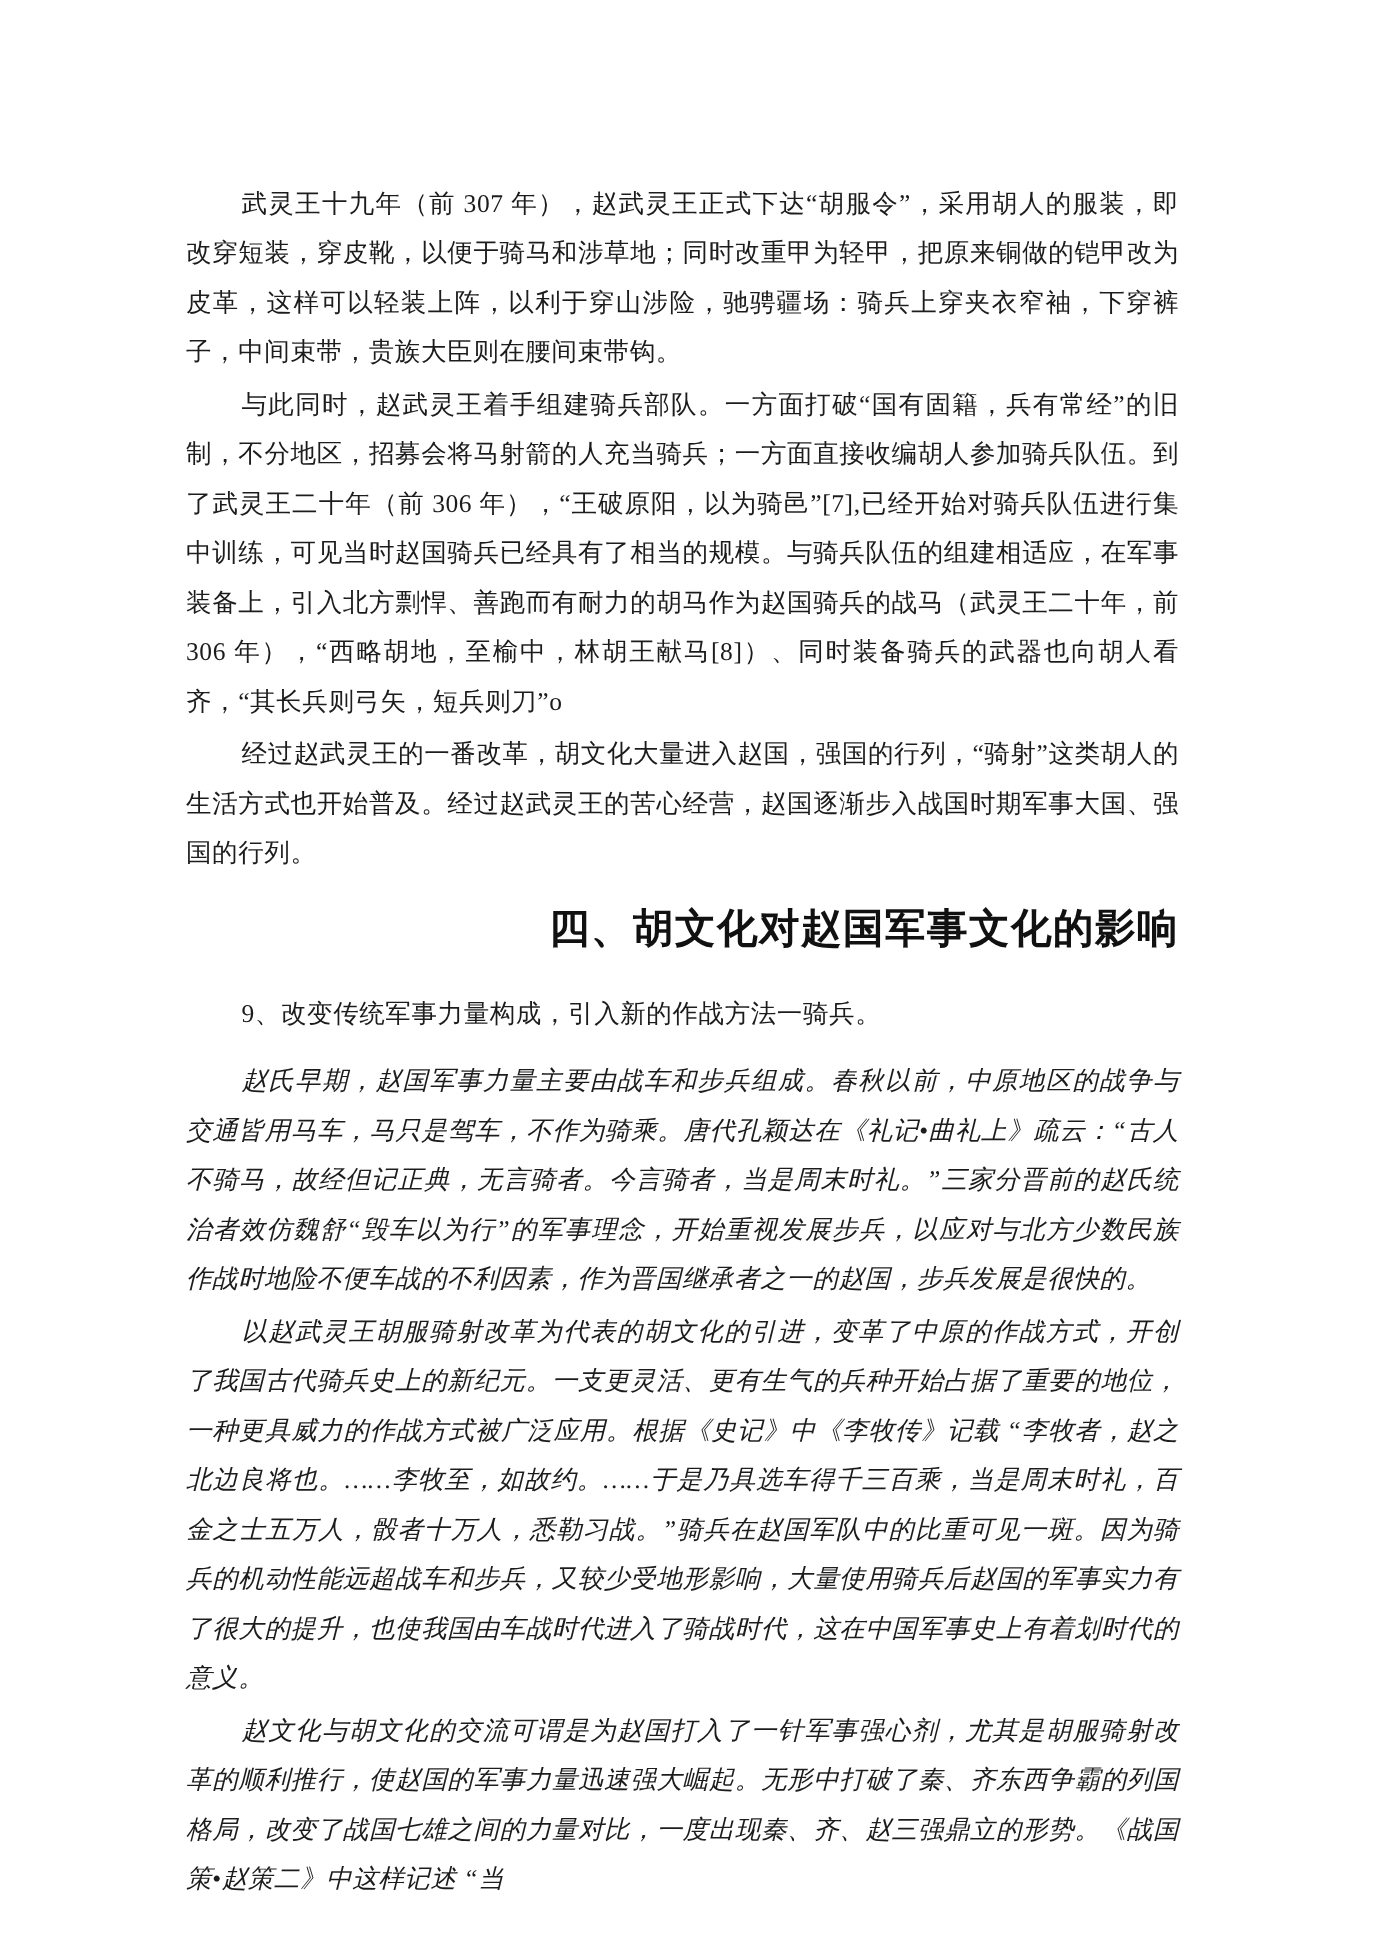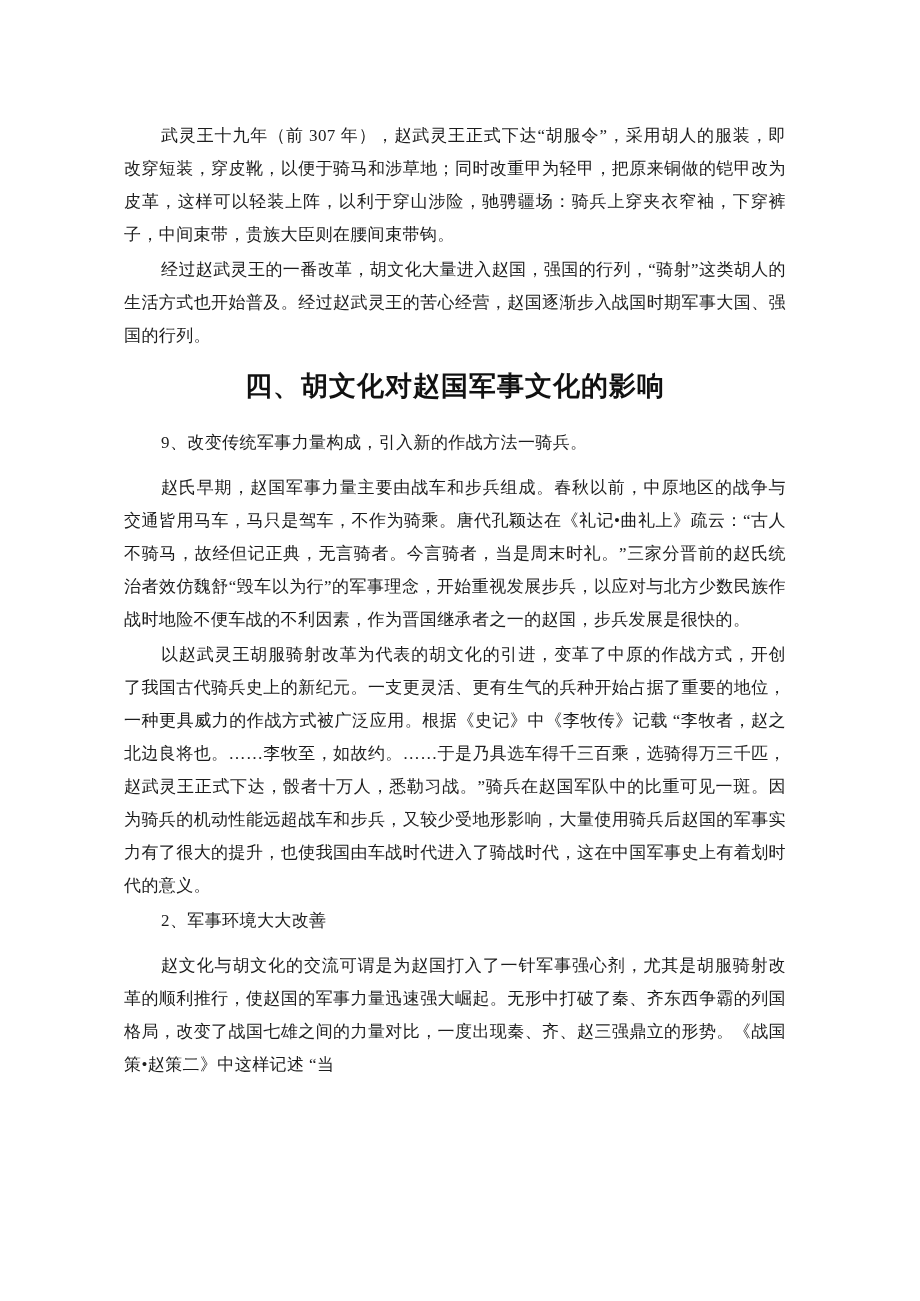--- a/index.html
+++ b/index.html
@@ -34,44 +34,45 @@
   .para + .para { margin-top: 2px; }
   .section-heading {
     margin: 15px 0 21px 0;
     font-family: "Liberation Sans", "DejaVu Sans", sans-serif;
     font-size: 27px;
     line-height: 38px;
     font-weight: 700;
     color: #111111;
     letter-spacing: 1px;
     text-indent: 0;
-    text-align: center;
+    text-align: right;
   }
   .numbered-item {
     margin: 12px 0 12px 0;
   }
   .spaced {
     margin-top: 11px;
+    font-style: italic;
   }
 </style>
 </head>
 <body>
 
 <div class="page">
 
   <p class="para">武灵王十九年（前 307 年），赵武灵王正式下达“胡服令”，采用胡人的服装，即改穿短装，穿皮靴，以便于骑马和涉草地；同时改重甲为轻甲，把原来铜做的铠甲改为皮革，这样可以轻装上阵，以利于穿山涉险，驰骋疆场：骑兵上穿夹衣窄袖，下穿裤子，中间束带，贵族大臣则在腰间束带钩。</p>
 
+  <p class="para">与此同时，赵武灵王着手组建骑兵部队。一方面打破“国有固籍，兵有常经”的旧制，不分地区，招募会将马射箭的人充当骑兵；一方面直接收编胡人参加骑兵队伍。到了武灵王二十年（前 306 年），“王破原阳，以为骑邑”[7],已经开始对骑兵队伍进行集中训练，可见当时赵国骑兵已经具有了相当的规模。与骑兵队伍的组建相适应，在军事装备上，引入北方剽悍、善跑而有耐力的胡马作为赵国骑兵的战马（武灵王二十年，前 306 年），“西略胡地，至榆中，林胡王献马[8]）、同时装备骑兵的武器也向胡人看齐，“其长兵则弓矢，短兵则刀”o</p>
 
   <p class="para">经过赵武灵王的一番改革，胡文化大量进入赵国，强国的行列，“骑射”这类胡人的生活方式也开始普及。经过赵武灵王的苦心经营，赵国逐渐步入战国时期军事大国、强国的行列。</p>
 
   <h2 class="section-heading">四、胡文化对赵国军事文化的影响</h2>
 
   <p class="para numbered-item">9、改变传统军事力量构成，引入新的作战方法一骑兵。</p>
 
   <p class="para spaced">赵氏早期，赵国军事力量主要由战车和步兵组成。春秋以前，中原地区的战争与交通皆用马车，马只是驾车，不作为骑乘。唐代孔颖达在《礼记•曲礼上》疏云：“古人不骑马，故经但记正典，无言骑者。今言骑者，当是周末时礼。”三家分晋前的赵氏统治者效仿魏舒“毁车以为行”的军事理念，开始重视发展步兵，以应对与北方少数民族作战时地险不便车战的不利因素，作为晋国继承者之一的赵国，步兵发展是很快的。</p>
 
-  <p class="para spaced">以赵武灵王胡服骑射改革为代表的胡文化的引进，变革了中原的作战方式，开创了我国古代骑兵史上的新纪元。一支更灵活、更有生气的兵种开始占据了重要的地位，一种更具威力的作战方式被广泛应用。根据《史记》中《李牧传》记载 “李牧者，赵之北边良将也。……李牧至，如故约。……于是乃具选车得千三百乘，选骑得万三千匹，赵武灵王正式下达，骰者十万人，悉勒习战。”骑兵在赵国军队中的比重可见一斑。因为骑兵的机动性能远超战车和步兵，又较少受地形影响，大量使用骑兵后赵国的军事实力有了很大的提升，也使我国由车战时代进入了骑战时代，这在中国军事史上有着划时代的意义。</p>
+  <p class="para spaced">以赵武灵王胡服骑射改革为代表的胡文化的引进，变革了中原的作战方式，开创了我国古代骑兵史上的新纪元。一支更灵活、更有生气的兵种开始占据了重要的地位，一种更具威力的作战方式被广泛应用。根据《史记》中《李牧传》记载 “李牧者，赵之北边良将也。……李牧至，如故约。……于是乃具选车得千三百乘，当是周末时礼，百金之士五万人，骰者十万人，悉勒习战。”骑兵在赵国军队中的比重可见一斑。因为骑兵的机动性能远超战车和步兵，又较少受地形影响，大量使用骑兵后赵国的军事实力有了很大的提升，也使我国由车战时代进入了骑战时代，这在中国军事史上有着划时代的意义。</p>
 
-  <p class="para numbered-item">2、军事环境大大改善</p>
 
   <p class="para spaced">赵文化与胡文化的交流可谓是为赵国打入了一针军事强心剂，尤其是胡服骑射改革的顺利推行，使赵国的军事力量迅速强大崛起。无形中打破了秦、齐东西争霸的列国格局，改变了战国七雄之间的力量对比，一度出现秦、齐、赵三强鼎立的形势。《战国策•赵策二》中这样记述 “当</p>
 
 </div>
 
 </body></html>

